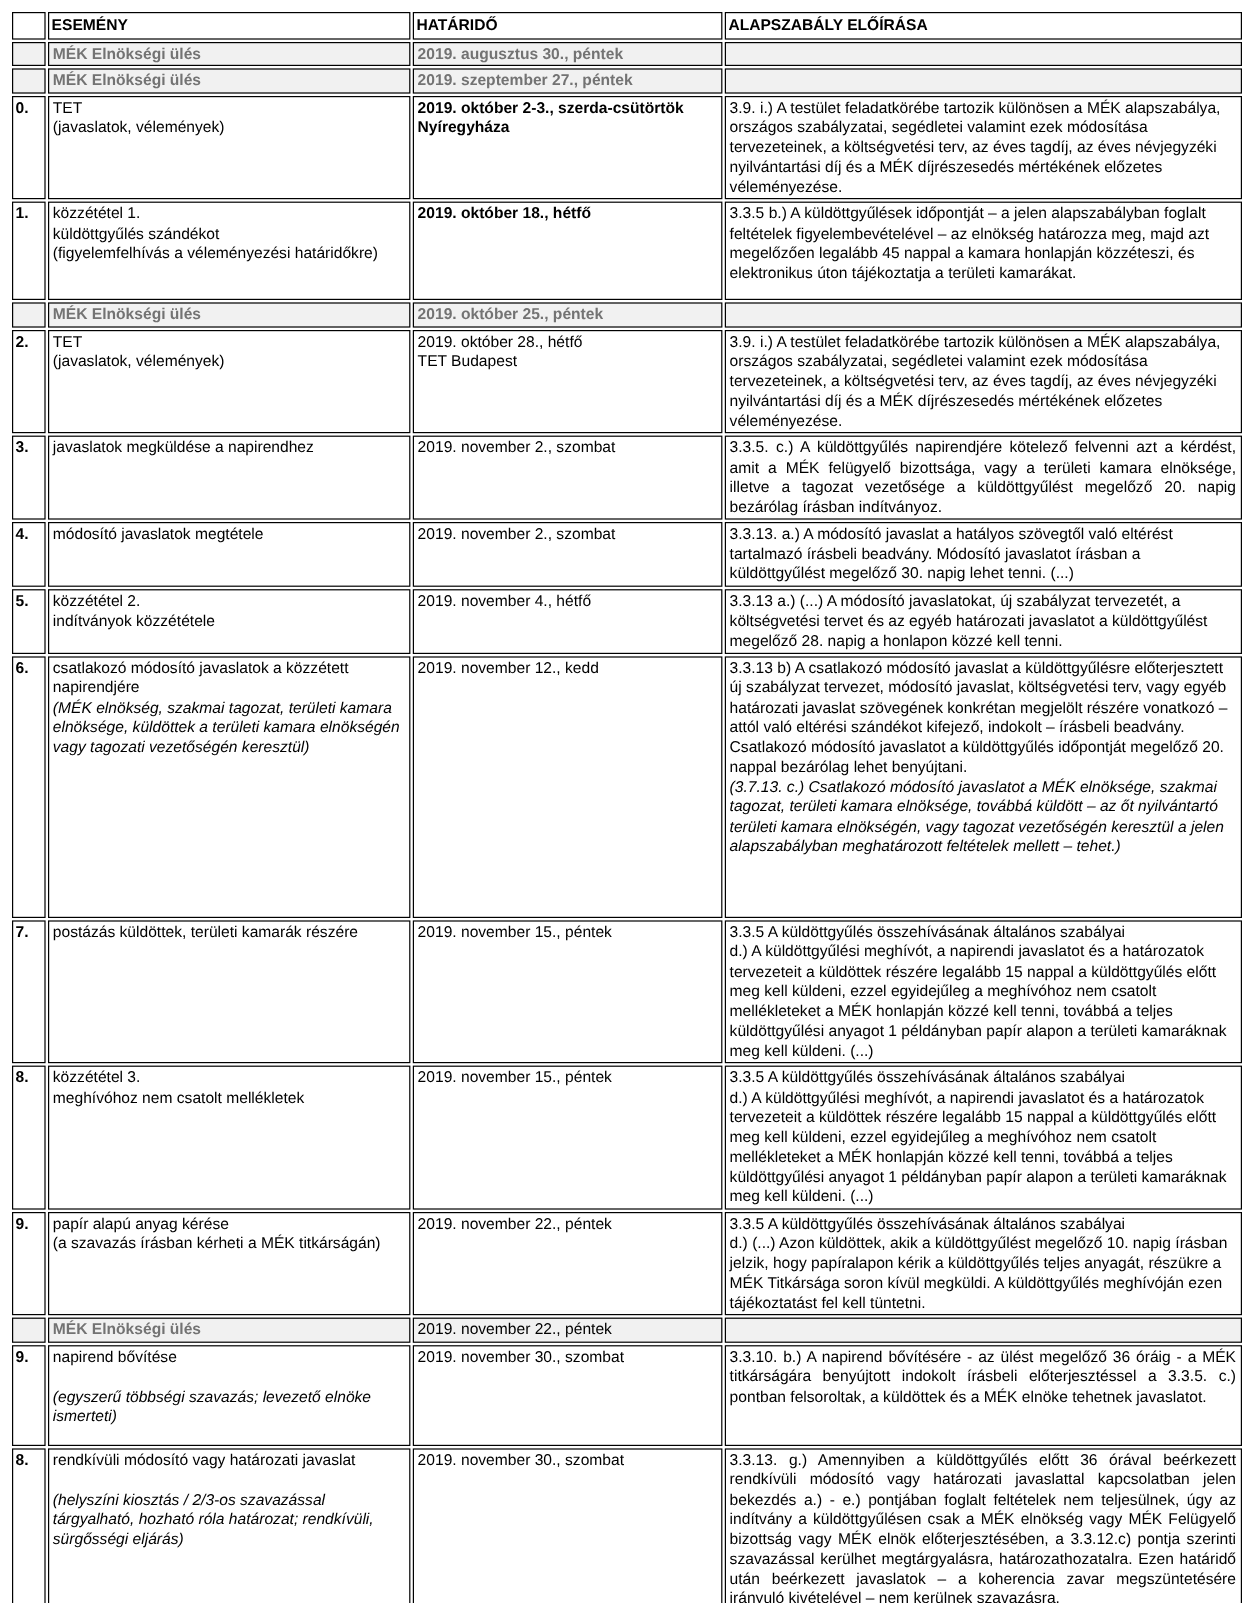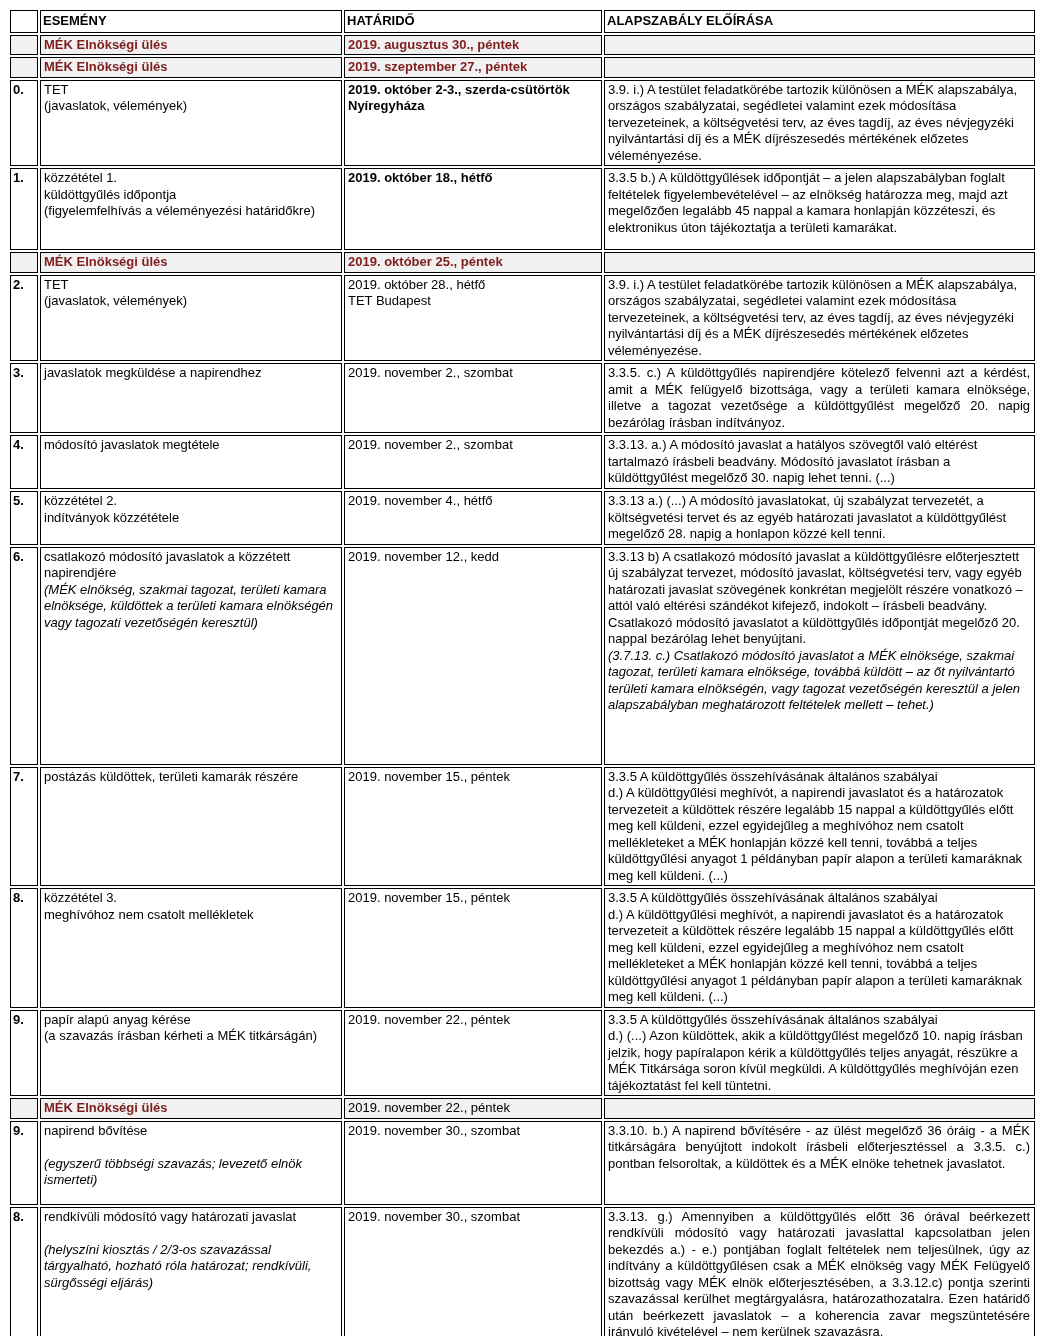--- a/index.html
+++ b/index.html
@@ -26,21 +26,21 @@
     font-weight: 700;
     text-align: left;
     padding: 2px 2px;
   }
   thead tr { height: 22px; }
   tr.presidium td { background: #f1f1f1; }
   td.col-num { font-weight: 700; padding-left: 2px; padding-right: 1px; }
   .para { margin: 0; }
   .bold { font-weight: 700; }
   .italic { font-style: italic; }
-  .red { color: #7f1d1d; }
+  .red { color: #737373; }
   td.justify .para { text-align: justify; }
   td.justify .para:last-child { text-align: justify; }
   
   tbody tr:nth-child(1)  { height: 19px; }
   tbody tr:nth-child(2)  { height: 19px; }
   tbody tr:nth-child(3)  { height: 84px; }
   tbody tr:nth-child(4)  { height: 82px; }
   tbody tr:nth-child(5)  { height: 18px; }
   tbody tr:nth-child(6)  { height: 84px; }
   tbody tr:nth-child(7)  { height: 68px; }
@@ -109,21 +109,21 @@
         <td class="col-rule">
           <div class="para">3.9. i.) A testület feladatkörébe tartozik különösen a MÉK alapszabálya, országos szabályzatai, segédletei valamint ezek módosítása tervezeteinek, a költségvetési terv, az éves tagdíj, az éves névjegyzéki nyilvántartási díj és a MÉK díjrészesedés mértékének előzetes véleményezése.</div>
         </td>
       </tr>
       <tr>
         <td class="col-num">
           <div class="para bold">1.</div>
         </td>
         <td class="col-event">
           <div class="para">közzététel 1.</div>
-          <div class="para">küldöttgyűlés időpontja</div>
+          <div class="para">küldöttgyűlés szándékot</div>
           <div class="para">(figyelemfelhívás a véleményezési határidőkre)</div>
         </td>
         <td class="col-deadline">
           <div class="para bold">2019. október 18., hétfő</div>
         </td>
         <td class="col-rule">
           <div class="para">3.3.5  b.) A küldöttgyűlések időpontját – a jelen alapszabályban foglalt feltételek figyelembevételével – az elnökség határozza meg, majd azt megelőzően legalább 45 nappal a kamara honlapján közzéteszi, és elektronikus úton tájékoztatja a területi kamarákat.</div>
         </td>
       </tr>
       <tr class="presidium">
@@ -268,21 +268,21 @@
         </td>
         <td class="col-rule"></td>
       </tr>
       <tr>
         <td class="col-num">
           <div class="para bold">9.</div>
         </td>
         <td class="col-event">
           <div class="para">napirend bővítése</div>
           <div class="para">&nbsp;</div>
-          <div class="para italic">(egyszerű többségi szavazás; levezető elnök ismerteti)</div>
+          <div class="para italic">(egyszerű többségi szavazás; levezető elnöke ismerteti)</div>
         </td>
         <td class="col-deadline">
           <div class="para">2019. november 30., szombat</div>
         </td>
         <td class="col-rule justify">
           <div class="para">3.3.10. b.) A napirend bővítésére - az ülést megelőző 36 óráig - a MÉK titkárságára benyújtott indokolt írásbeli előterjesztéssel a 3.3.5. c.) pontban felsoroltak, a küldöttek és a MÉK elnöke tehetnek javaslatot.</div>
         </td>
       </tr>
       <tr>
         <td class="col-num">

